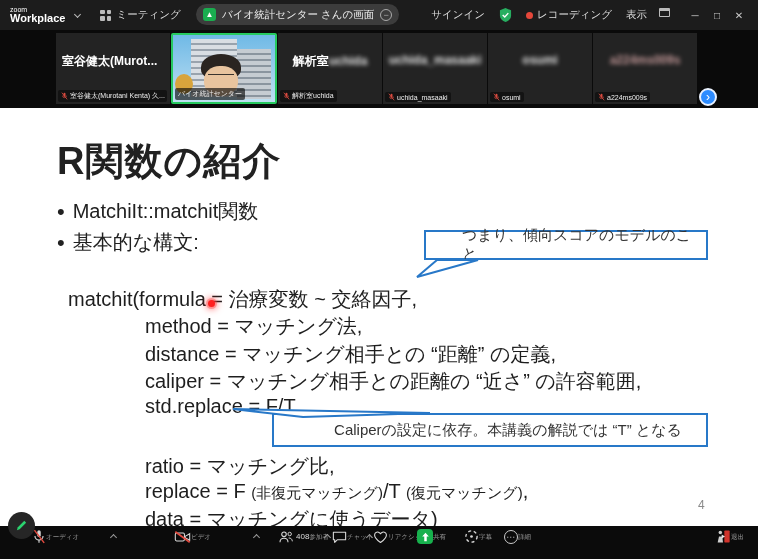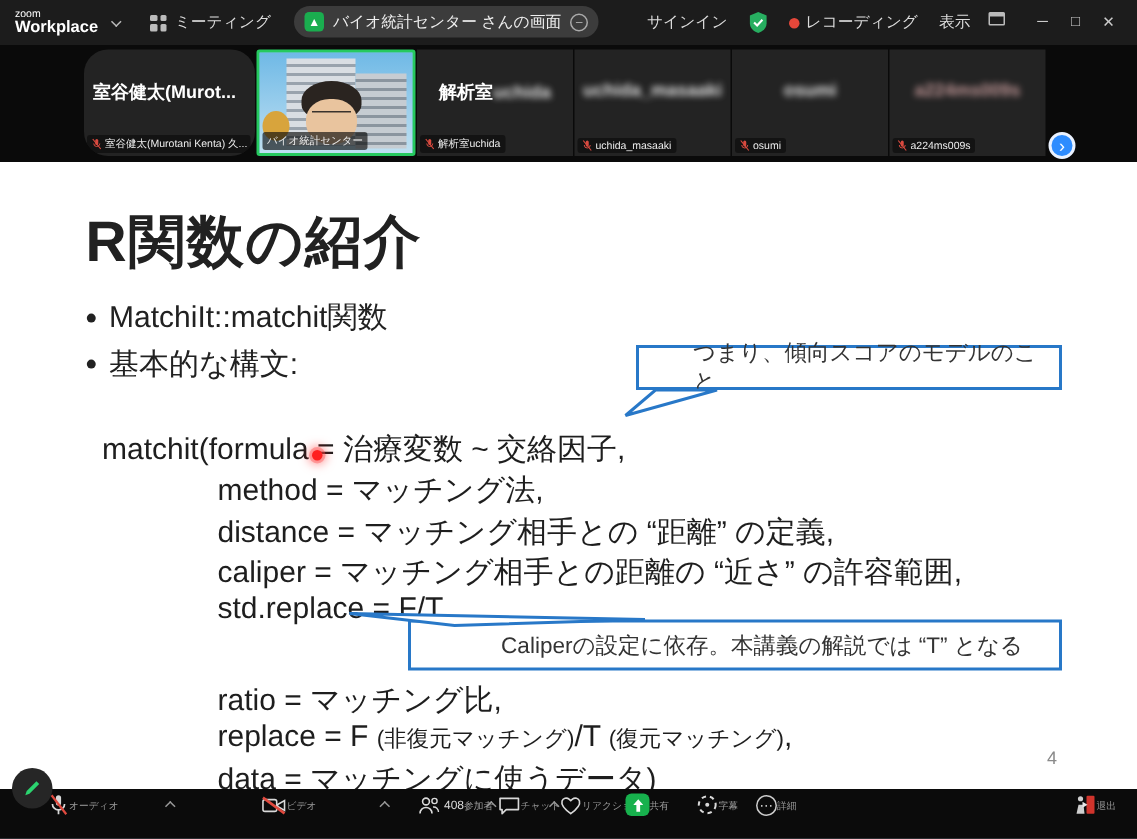--- a/index.html
+++ b/index.html
@@ -24,21 +24,21 @@
   .rec-dot{width:7px;height:7px;border-radius:50%;background:#e5473a;}
   .view{display:flex;align-items:flex-start;gap:12px;}
   .view-ico{width:11px;height:9px;border:1.2px solid #bbb;border-radius:1px;border-top-width:3px;}
   .winctl{display:flex;gap:0;}
   .winctl span{width:22px;text-align:center;font-size:10px;color:#ccc;}
 
   
   .strip{position:absolute;left:0;top:30px;width:758px;height:78px;background:#0a0a0a;}
   .tiles{position:absolute;left:56px;top:3px;display:flex;}
   .tile{position:relative;width:104px;height:71px;background:#232323;margin-right:1px;overflow:hidden;}
-  .tile.w1{width:114px;border-radius:16px;}
+  .tile.w1{width:114px;}
   .tile.video{width:106px;border:2px solid #26c95f;border-radius:2px;background:#7ec3e8;}
   .bigname{position:absolute;left:0;right:0;top:20px;text-align:center;color:#fff;font-weight:bold;font-size:12px;white-space:nowrap;overflow:hidden;}
   .bigname.left{text-align:left;padding-left:6px;}
   .blurred{filter:blur(2px);opacity:.85;}
   .nametag{position:absolute;left:2px;bottom:2px;max-width:96%;background:rgba(10,10,10,.65);border-radius:2px;display:flex;align-items:center;gap:2px;padding:1px 3px;color:#eee;font-size:7px;white-space:nowrap;overflow:hidden;}
   .mic-s{width:7px;height:8px;flex:0 0 auto;}
   
   .sky{position:absolute;inset:0;background:linear-gradient(#6fb9e6,#bfe0f2);}
   .bldg1{position:absolute;left:18px;top:4px;width:46px;height:58px;background:repeating-linear-gradient(#d9dee3 0 4px,#99a3ad 4px 6px);}
   .bldg2{position:absolute;left:64px;top:14px;width:34px;height:50px;background:repeating-linear-gradient(#c6ccd2 0 4px,#8b959f 4px 6px);}

